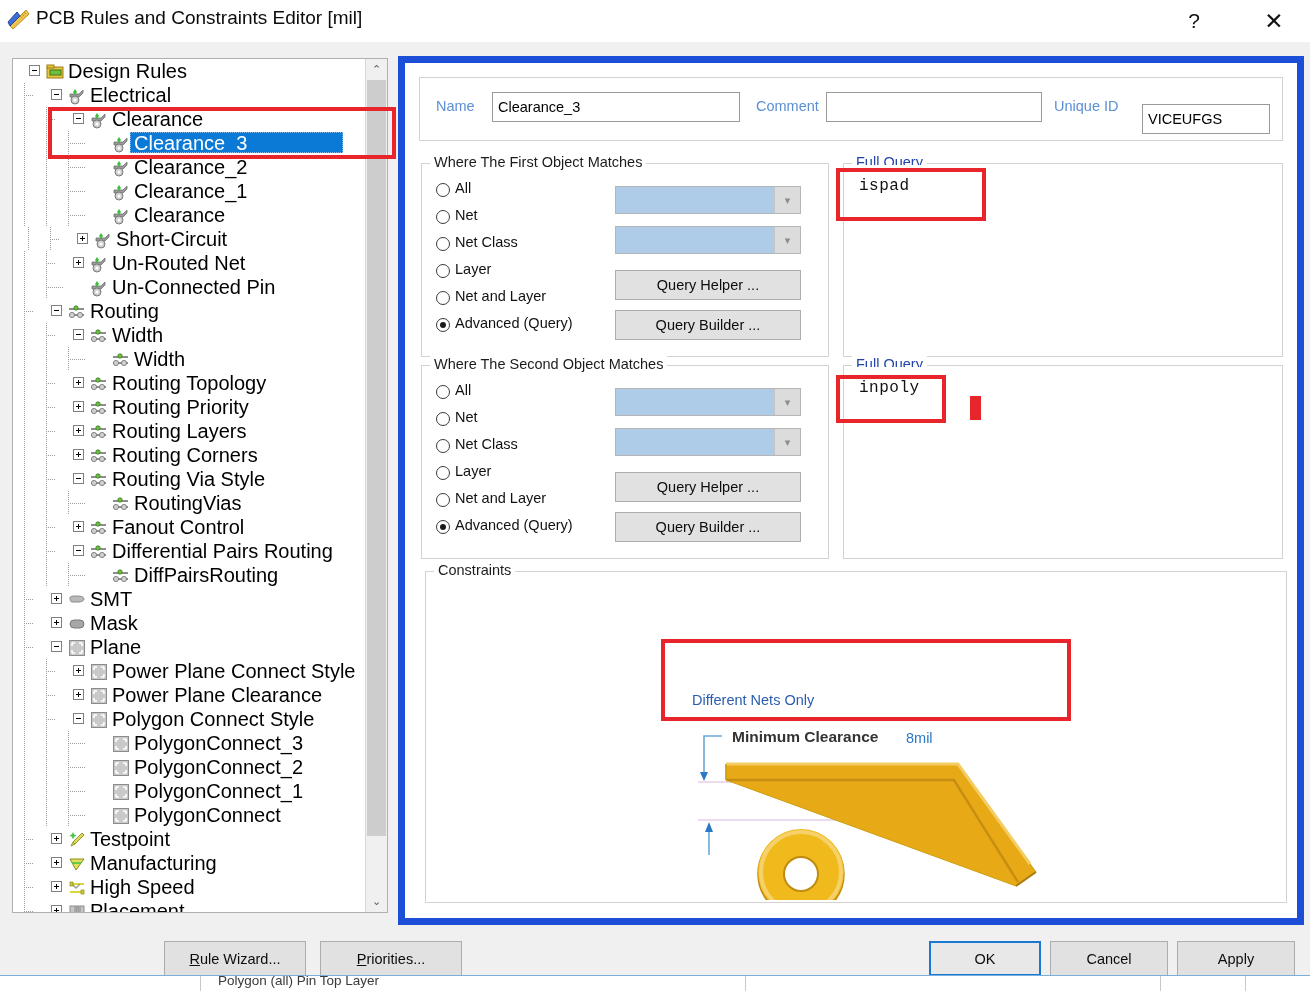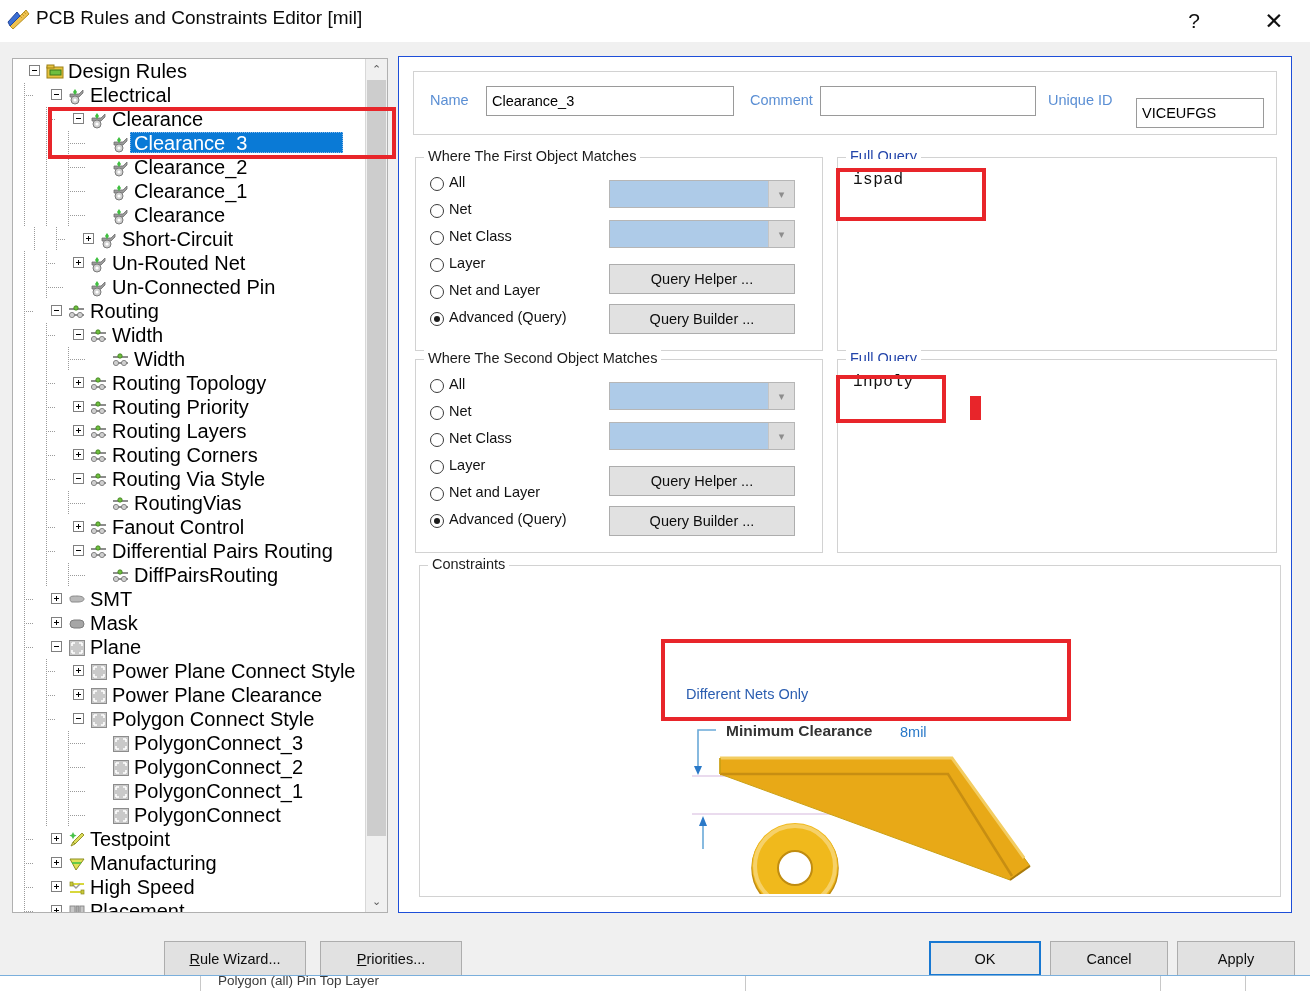--- a/index.html
+++ b/index.html
@@ -41,21 +41,21 @@
   .sel-text{color:#ffffff;}
 
   
   .vsb{position:absolute;right:0;top:0;width:21px;height:853px;background:#f0f0f0;border-left:1px solid #d8d8d8;}
   .vsb-up,.vsb-dn{position:absolute;left:0;width:21px;height:21px;background:#f0f0f0;display:flex;align-items:center;justify-content:center;font-size:11px;color:#5a5a5a;}
   .vsb-up{top:0;}
   .vsb-dn{bottom:0;}
   .vsb-thumb{position:absolute;left:1px;top:21px;width:19px;height:756px;background:#cdcdcd;}
 
   
-  .rightpane{position:absolute;left:398px;top:56px;width:892px;height:855px;background:#ffffff;border:1px solid #1d4ed8;}
+  .rightpane{position:absolute;left:398px;top:56px;width:892px;height:855px;background:#ffffff;border:7px solid #1d4ed8;}
 
   .gbox{position:absolute;border:1px solid #d2d2d2;background:transparent;}
   .gtitle{position:absolute;background:#ffffff;padding:0 4px;font-size:14.5px;color:#1c1c1c;top:-10px;left:8px;white-space:nowrap;}
   .gtitle.blue{color:#2244aa;}
 
   .lbl-blue{color:#5b8fd4;font-size:14.5px;}
   .txtbox{position:absolute;background:#fff;border:1px solid #9a9a9a;box-sizing:border-box;display:flex;align-items:center;padding-left:5px;font-size:14.5px;color:#000;}
 
   .radio{position:absolute;font-size:14.5px;color:#111;white-space:nowrap;}
   .rdot{position:absolute;left:0;top:3px;width:14px;height:14px;border:1.6px solid #3a3a3a;border-radius:50%;background:#fff;box-sizing:border-box;}
@@ -191,21 +191,21 @@
           <div class="dotv" style="left: 55px;"></div>
           <div class="doth" style="left: 55px; width: 18px;"></div>
           <div class="ticon" style="left: 99px;"><svg width="18" height="18" viewBox="0 0 18 18">
               <path d="M2,7 L11,7 L15,3 L15,6 L11,10 L2,10 Z" fill="#9a9a9a" stroke="#6e6e6e" stroke-width="0.8"></path>
               <circle cx="7" cy="13" r="4" fill="#cfcfcf" stroke="#7a7a7a" stroke-width="1"></circle>
               <circle cx="7" cy="13" r="1.6" fill="#fff"></circle>
               <polygon points="7,2 9,5 7,8 5,5" fill="#3fbf3f"></polygon>
             </svg></div>
           <span class="lbl" style="position: absolute; left: 121px; top: 0px;">Clearance</span>
         </div>
-        <div class="tnode" style="top: 168px; position: absolute; left: 10px; width: 328px;">
+        <div class="tnode" style="top: 168px; position: absolute; left: 4px; width: 328px;">
           <div class="dotv" style="left: 11px;"></div>
           <div class="dotv" style="left: 33px;"></div>
           <div class="doth" style="left: 33px; width: 9px;"></div>
           <div class="exp plus" style="left: 60px;"></div>
           <div class="ticon" style="left: 77px;"><svg width="18" height="18" viewBox="0 0 18 18">
               <path d="M2,7 L11,7 L15,3 L15,6 L11,10 L2,10 Z" fill="#9a9a9a" stroke="#6e6e6e" stroke-width="0.8"></path>
               <circle cx="7" cy="13" r="4" fill="#cfcfcf" stroke="#7a7a7a" stroke-width="1"></circle>
               <circle cx="7" cy="13" r="1.6" fill="#fff"></circle>
               <polygon points="7,2 9,5 7,8 5,5" fill="#3fbf3f"></polygon>
             </svg></div>

